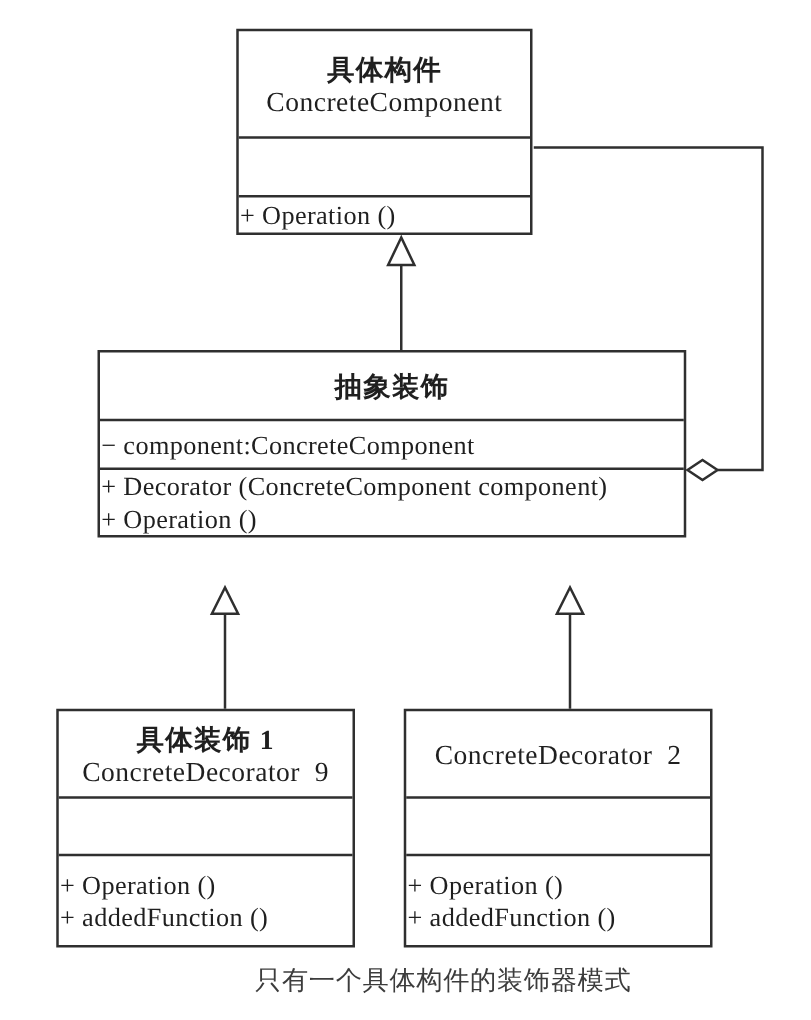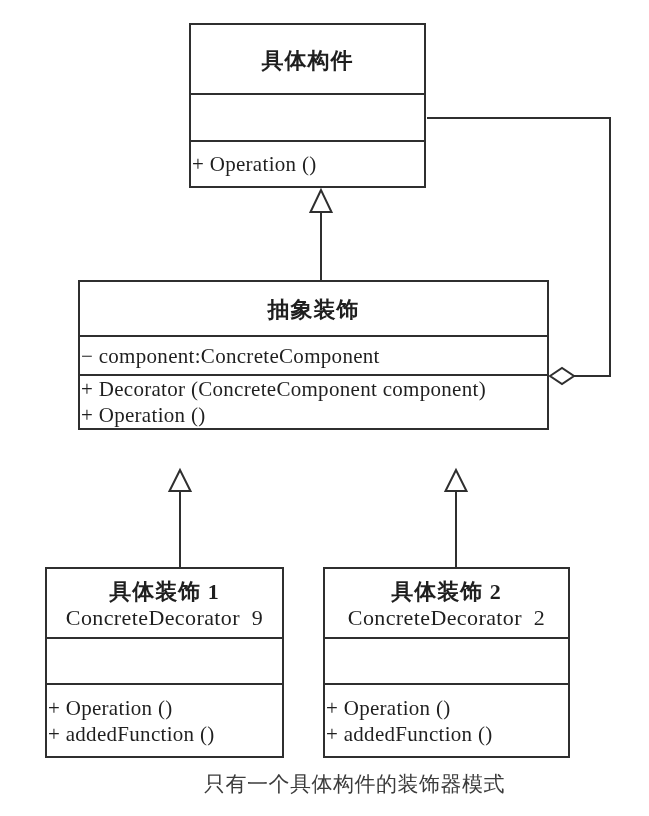--- a/index.html
+++ b/index.html
@@ -81,22 +81,23 @@
     color: var(--caption-text);
     letter-spacing: 0.5px;
   }
 </style>
 </head>
 <body>
 
 <div class="stage">
 
   <div class="uml-class" style="left:189px; top:23px; width:237px; height:165px;">
-    <div class="compartment title" style="height:68px;">
+    <div class="compartment title" style="height:84px;">
       <div class="title-zh">具体构件</div>
+      <div class="title-en">ConcreteComponent</div>
     </div>
     <div class="compartment attrs" style="height:47px;"></div>
     <div class="compartment ops">
       <div class="member">+ Operation ()</div>
     </div>
   </div>
 
   <div class="uml-class" style="left:78px; top:280px; width:471px; height:150px;">
     <div class="compartment title" style="height:67px;">
       <div class="title-zh">抽象装饰</div>
@@ -117,21 +118,20 @@
     </div>
     <div class="compartment attrs" style="height:46px;"></div>
     <div class="compartment ops">
       <div class="member">+ Operation ()</div>
       <div class="member">+ addedFunction ()</div>
     </div>
   </div>
 
   <div class="uml-class" style="left:323px; top:567px; width:247px; height:191px;">
     <div class="compartment title" style="height:68px;">
-      <div class="title-zh">具体装饰 2</div>
       <div class="title-en">ConcreteDecorator  2</div>
     </div>
     <div class="compartment attrs" style="height:46px;"></div>
     <div class="compartment ops">
       <div class="member">+ Operation ()</div>
       <div class="member">+ addedFunction ()</div>
     </div>
   </div>
 
   <svg class="rel-layer" viewBox="0 0 649 816">

